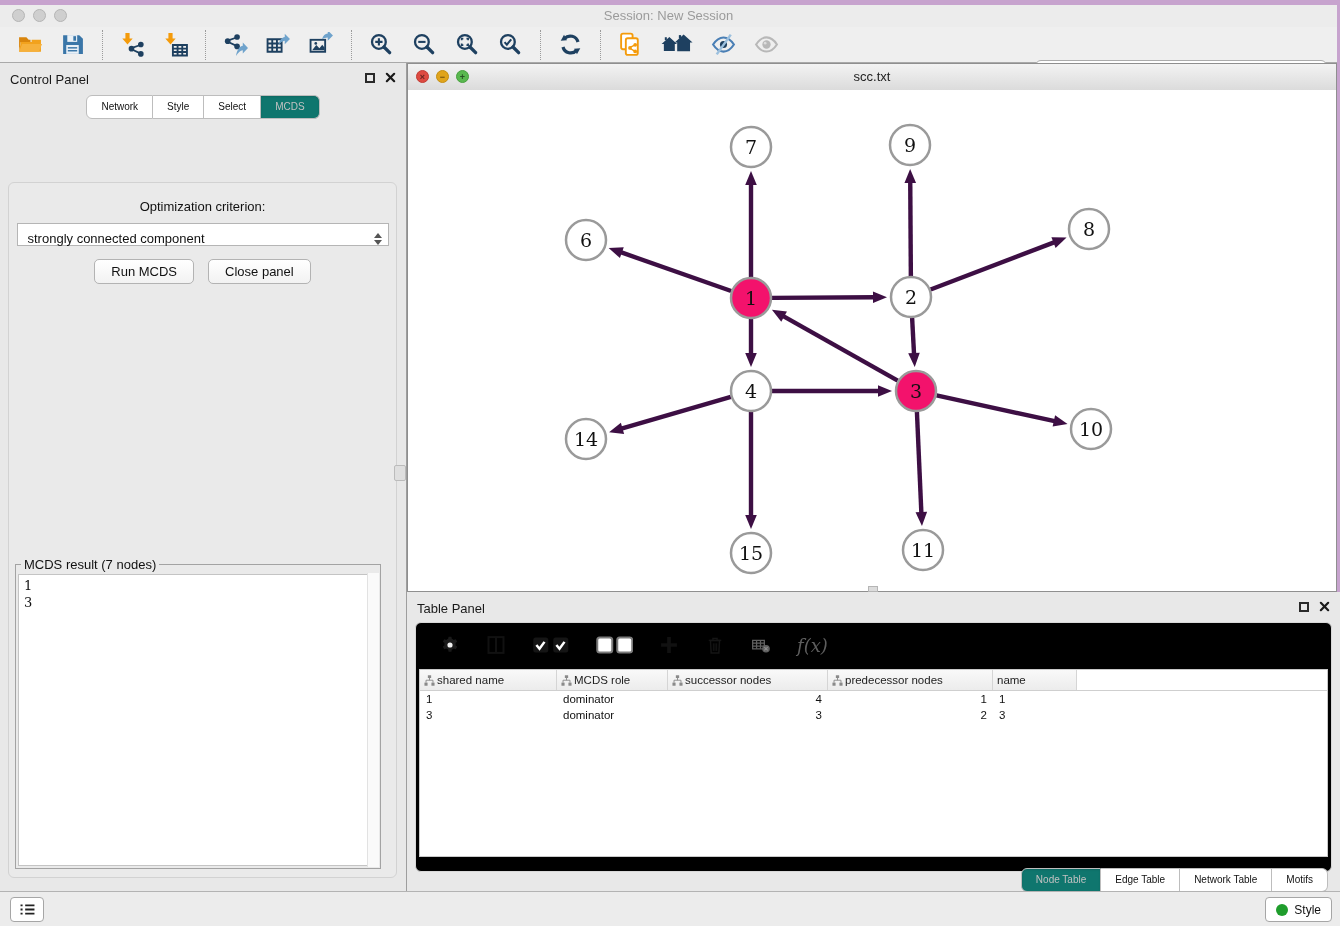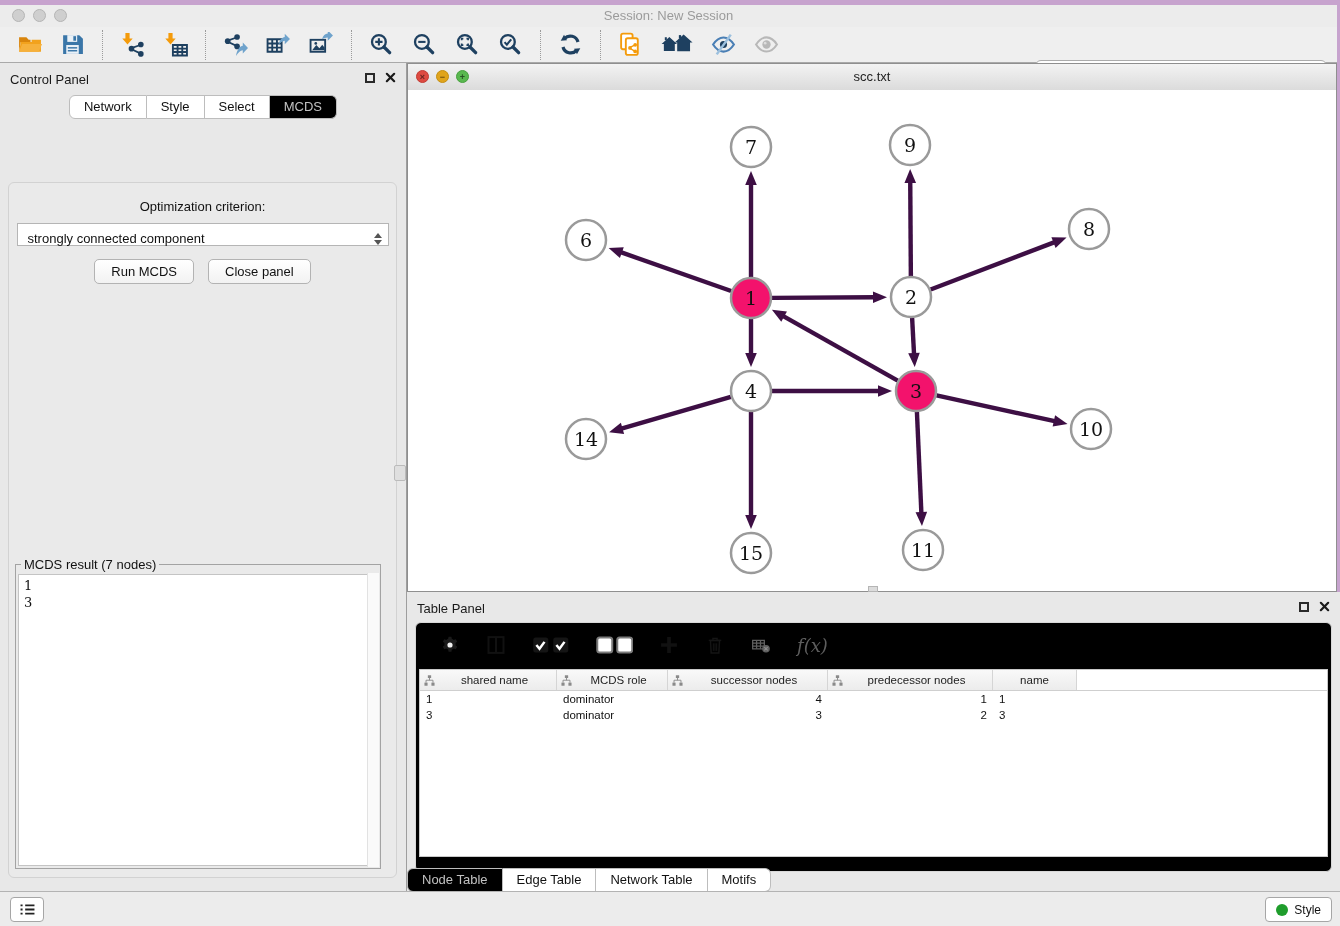--- a/index.html
+++ b/index.html
@@ -29,25 +29,25 @@
   .search-box input{border:none;outline:none;flex:1;font-size:12px;background:transparent;}
   
   .control-panel{position:absolute;left:0;top:63px;width:407px;height:829px;background:#E8E8E8;
     border-right:1px solid #9E9E9E;box-sizing:border-box;}
   .panel-header{position:relative;height:32px;}
   .panel-title{position:absolute;left:10px;top:9px;font-size:13px;color:#1A1A1A;}
   .panel-icons{position:absolute;right:10px;top:9px;display:flex;gap:10px;align-items:center;}
   .float-icon{width:10px;height:10px;border:2px solid #2A2A2A;box-sizing:border-box;display:inline-block;}
   .close-icon svg{width:11px;height:11px;display:block;}
   .tab-row{display:flex;justify-content:center;}
-  .tab{font-size:13px;height:22px;line-height:22px;padding:0 14px;background:#FFF;color:#111;
+  .tab{font-size:10px;height:22px;line-height:22px;padding:0 14px;background:#FFF;color:#111;
     border:1px solid #BDBDBD;border-left:none;cursor:default;}
   .tab:first-child{border-left:1px solid #BDBDBD;border-radius:6px 0 0 6px;}
   .tab:last-child{border-radius:0 6px 6px 0;}
-  .tab.selected{background:#000000;color:#C2C2C2;box-shadow:inset 0 1px 2px rgba(0,0,0,.12);}
+  .tab.selected{background:#0f766e;color:#C2C2C2;box-shadow:inset 0 1px 2px rgba(0,0,0,.12);}
   .cp-content{position:absolute;left:8px;right:9px;top:119px;bottom:14px;background:#EAEAEA;
     border:1px solid #D2D2D2;border-radius:6px;}
   .opt-label{margin-top:16px;text-align:center;font-size:13px;color:#111;}
   .dropdown{margin:9px auto 0;width:372px;height:23px;background:#FFF;border:1px solid #B5B5B5;border-radius:0;
     display:flex;align-items:center;padding:8px 6px 0 10px;box-sizing:border-box;font-size:13px;color:#111;}
   .dropdown .dd-text{flex:1;}
   .stepper{display:flex;flex-direction:column;align-items:center;gap:2px;}
   .stepper i{display:block;width:0;height:0;border-left:4px solid transparent;border-right:4px solid transparent;}
   .stepper .up{border-bottom:5px solid #555;}
   .stepper .down{border-top:5px solid #555;}
@@ -83,27 +83,27 @@
     border:1px solid #D8D8D8;border-radius:6px;}
   .tp-toolbar{display:flex;align-items:center;height:44px;padding-left:14px;gap:6px;}
   .tp-toolbar .icon-btn svg{height:20px;}
   .tp-toolbar .icon-btn{padding:0 10px;}
   .fx{font-family:"DejaVu Serif",serif;font-style:italic;font-size:18px;color:#ABABAB;}
   .tp-table{position:absolute;left:3px;right:3px;top:46px;bottom:14px;background:#FFF;
     border:1px solid #C9C9C9;overflow:hidden;}
   .thead{display:flex;height:20px;border-bottom:1px solid #CFCFCF;}
   .th{display:flex;align-items:center;background:linear-gradient(#F9F9F9,#ECECEC);
     border-right:1px solid #D5D5D5;font-size:11.5px;color:#222;box-sizing:border-box;padding:0 4px;}
-  .th .th-label{flex:1;text-align:center;}
+  .th .th-label{flex:1;text-align:left;}
   .th-icon svg{width:11px;height:11px;display:block;margin-right:2px;}
   .tr{display:flex;height:16px;}
   .td{font-size:11.5px;color:#111;box-sizing:border-box;padding:0 6px;line-height:16px;overflow:hidden;}
   .align-right{text-align:right;}
   .align-left{text-align:left;}
-  .tp-tabs{position:absolute;left:0;right:0;bottom:0;display:flex;justify-content:flex-start;}
+  .tp-tabs{position:absolute;left:0;right:12px;bottom:0;display:flex;justify-content:flex-end;}
   
   .status-bar{position:absolute;left:0;right:0;bottom:0;height:34px;background:#ECECEC;border-top:1px solid #B3B3B3;}
   .status-left-btn{position:absolute;left:10px;top:5px;width:32px;height:23px;background:#FFF;border:1px solid #A6A6A6;
     border-radius:4px;display:flex;align-items:center;justify-content:center;}
   .status-left-btn svg{width:17px;height:13px;}
   .memory-btn{position:absolute;right:8px;top:5px;height:23px;background:#FFF;border:1px solid #A6A6A6;border-radius:4px;
     display:flex;align-items:center;gap:6px;padding:0 10px;font-size:12px;color:#111;}
   .mem-dot{width:12px;height:12px;border-radius:50%;}
 </style>
 </head>

